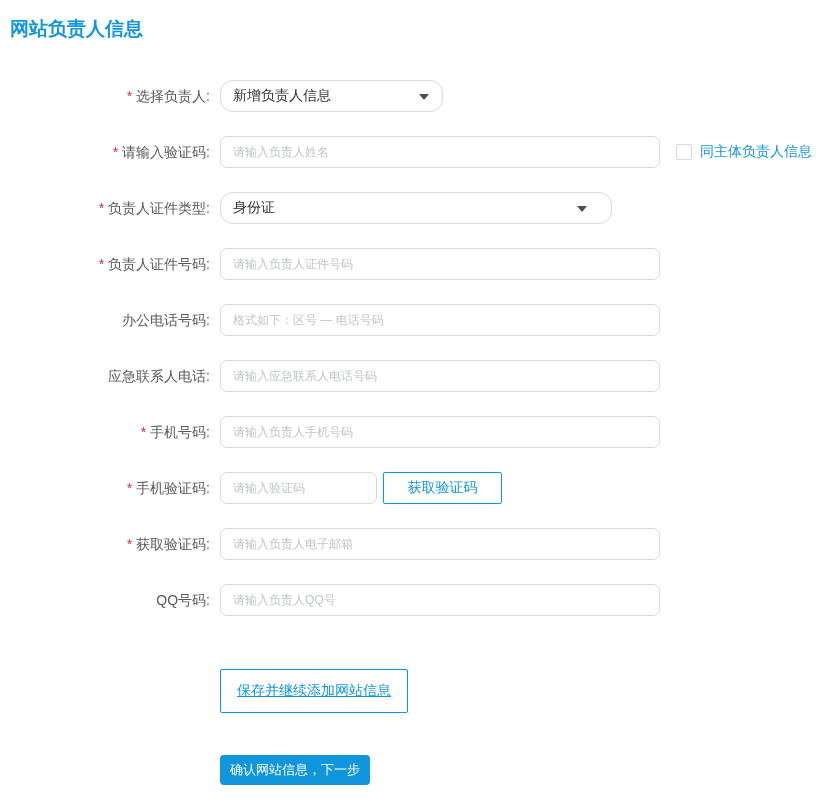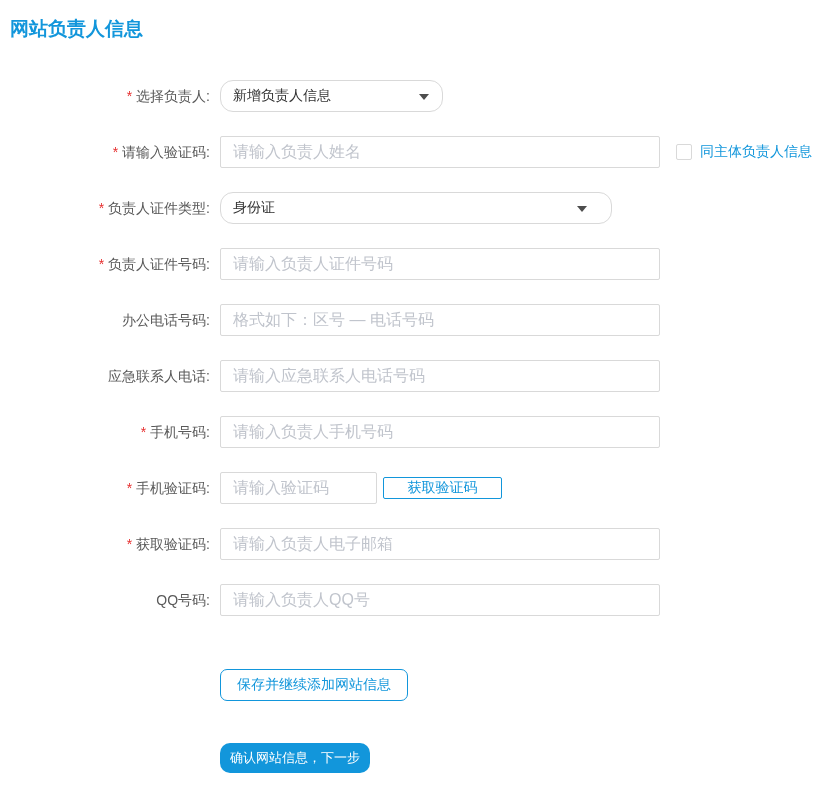--- a/index.html
+++ b/index.html
@@ -15,22 +15,22 @@
   }
   .form { margin-top: 42px; }
   .row { display: flex; align-items: flex-end; height: 32px; margin-bottom: 24px; }
   .label {
     flex: none; width: 210px; text-align: right;
     font-size: 14px; color: #595959; line-height: 32px; white-space: nowrap;
   }
   .req { color: #e62e2e; margin-right: 4px; font-size: 14px; }
   .control { margin-left: 10px; display: flex; align-items: center; }
   .text-input {
-    height: 32px; border: 1px solid #d9d9d9; border-radius: 2px;
-    padding: 0 12px; font-size: 16px; color: #333; background: #fff; outline: none;
+    height: 32px; border: 1px solid #d9d9d9; border-radius: 7px;
+    padding: 0 12px; font-size: 12px; color: #333; background: #fff; outline: none;
     font-family: "Liberation Sans", "DejaVu Sans", sans-serif;
   }
   .text-input::placeholder { color: #c0c4cc; opacity: 1; }
   .w-full { width: 440px; }
   .w-code { width: 157px; }
   .select {
     height: 32px; border: 1px solid #d9d9d9; border-radius: 13px;
     background: #fff; display: flex; align-items: center;
     padding: 0 12px; position: relative; cursor: pointer;
   }
@@ -43,35 +43,36 @@
     border-top: 6px solid #4d4d4d;
   }
   .arrow-sm { right: 13px; }
   .arrow-lg { right: 24px; }
   .checkbox {
     width: 16px; height: 16px; border: 1px solid #d9d9d9; border-radius: 2px;
     background: #fff; margin-left: 16px; flex: none; cursor: pointer;
   }
   .checkbox-label { color: #1296db; font-size: 14px; margin-left: 8px; cursor: pointer; white-space: nowrap; }
   .code-btn {
-    height: 22px; width: 119px; margin-left: 6px;
+    height: 32px; width: 119px; margin-left: 6px;
     background: #fff; border: 1px solid #1296db; border-radius: 2px;
     color: #1296db; font-size: 14px; cursor: pointer;
     font-family: "Liberation Sans", "DejaVu Sans", sans-serif;
   }
   .btn-area { margin-left: 220px; }
   .ghost-btn {
-    display: block; margin-top: 53px; height: 32px; padding: 0 16px;
-    background: #fff; border: 1px solid #1296db; border-radius: 7px;
+    display: block; margin-top: 53px; height: 44px; padding: 0 16px;
+    background: #fff; border: 1px solid #1296db; border-radius: 2px;
     color: #1296db; font-size: 14px; cursor: pointer;
     font-family: "Liberation Sans", "DejaVu Sans", sans-serif;
+    text-decoration: underline;
   }
   .primary-btn {
     display: block; margin-top: 42px; height: 30px; padding: 0 10px;
-    background: #1296db; border: none; border-radius: 10px;
+    background: #1296db; border: none; border-radius: 4px;
     color: #ffffff; font-size: 13px; cursor: pointer;
     font-family: "Liberation Sans", "DejaVu Sans", sans-serif;
   }
 </style>
 </head>
 <body>
 
 <div class="page-title">网站负责人信息</div>
 
 <div class="form">

